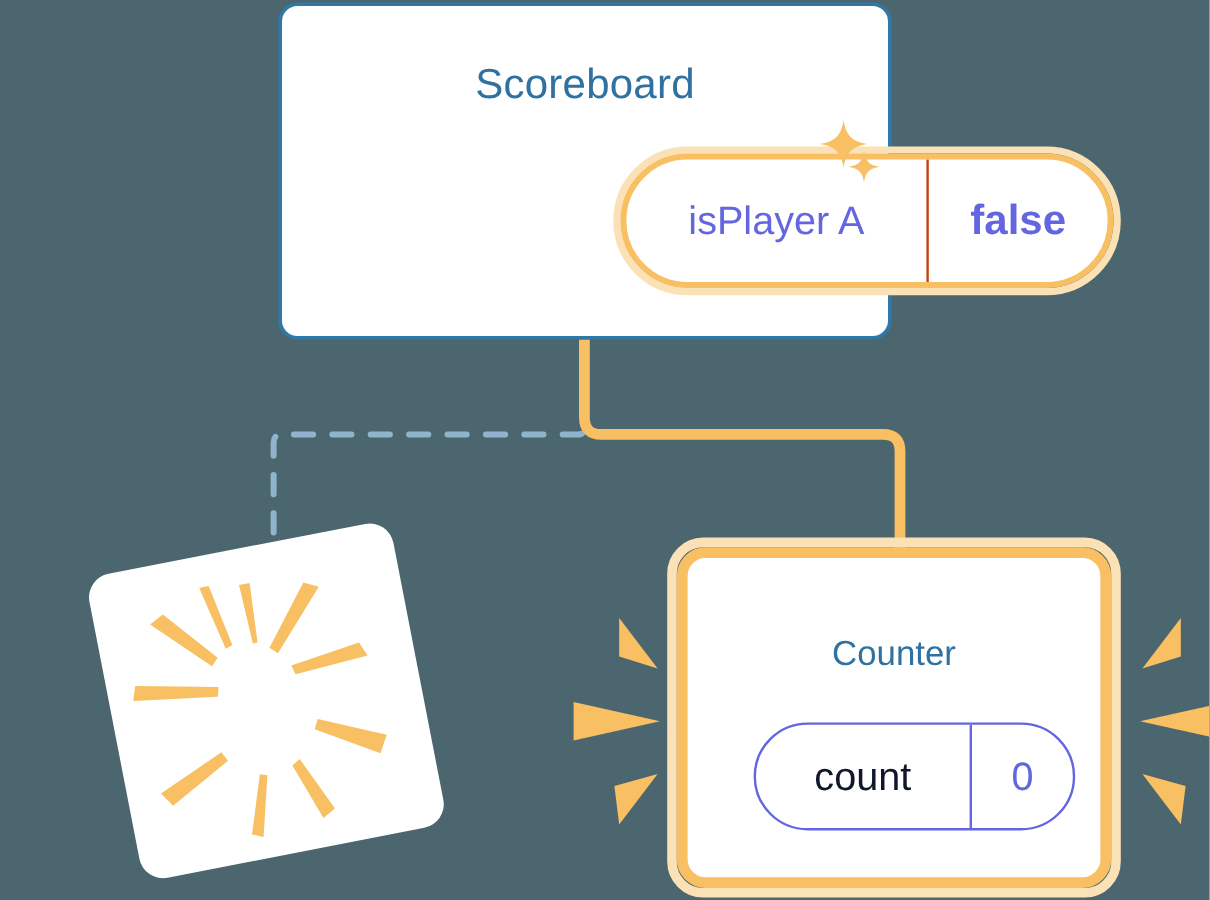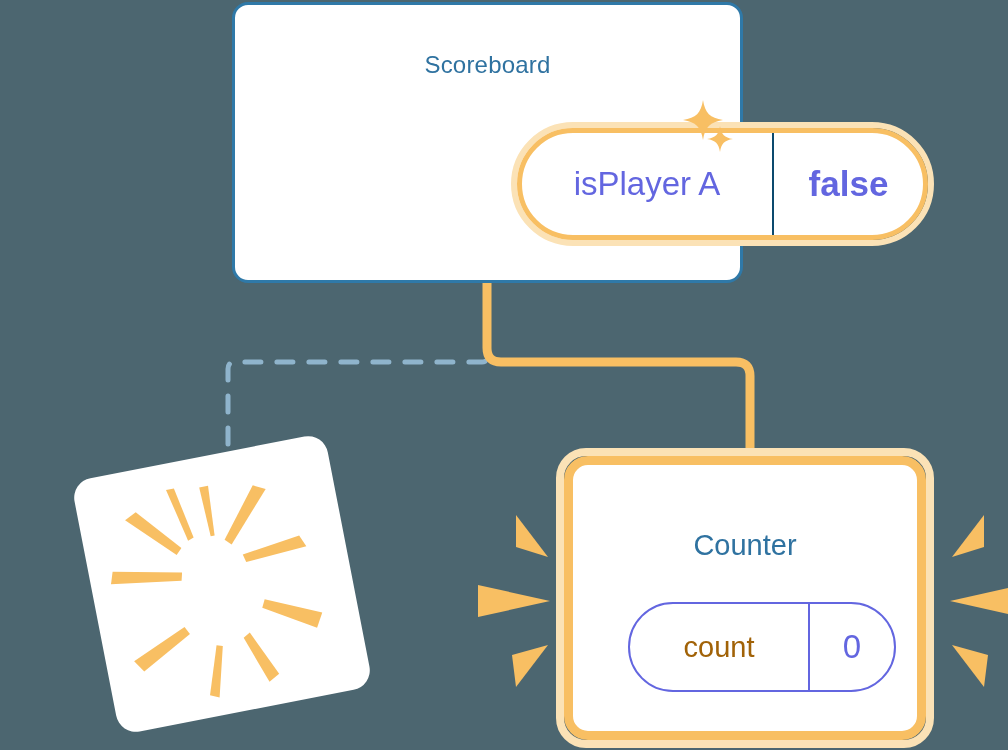--- a/index.html
+++ b/index.html
@@ -40,21 +40,21 @@
     border: 3px solid #2f79a8;
     border-radius: 16px;
     box-sizing: border-box;
   }
   .card-title-blue {
     position: absolute;
     left: 0;
     right: 0;
     top: 46px;
     text-align: center;
-    font-size: 24px;
+    font-size: 35px;
     color: #2f72a0;
     letter-spacing: 0.2px;
   }
 
   
   .pill-hl {
     position: absolute;
     left: 276px;
     top: 117px;
     width: 423px;
@@ -76,21 +76,21 @@
     display: flex;
     align-items: stretch;
   }
   .pill-hl-key {
     flex: 0 0 250px;
     display: flex;
     align-items: center;
     justify-content: center;
     font-size: 33px;
     color: #6366e0;
-    border-right: 2px solid #0c4a6e;
+    border-right: 2px solid #c2410c;
   }
   .pill-hl-val {
     flex: 1 1 auto;
     display: flex;
     align-items: center;
     justify-content: center;
     font-size: 35px;
     font-weight: bold;
     color: #6366e0;
   }
@@ -145,22 +145,22 @@
     border-radius: 45px;
     background: #ffffff;
     display: flex;
     align-items: stretch;
   }
   .pill-plain-key {
     flex: 0 0 178px;
     display: flex;
     align-items: center;
     justify-content: center;
-    font-size: 29px;
-    color: #a16207;
+    font-size: 33px;
+    color: #0f172a;
     border-right: 2px solid #6366e0;
   }
   .pill-plain-val {
     flex: 1 1 auto;
     display: flex;
     align-items: center;
     justify-content: center;
     font-size: 33px;
     color: #6366e0;
   }

